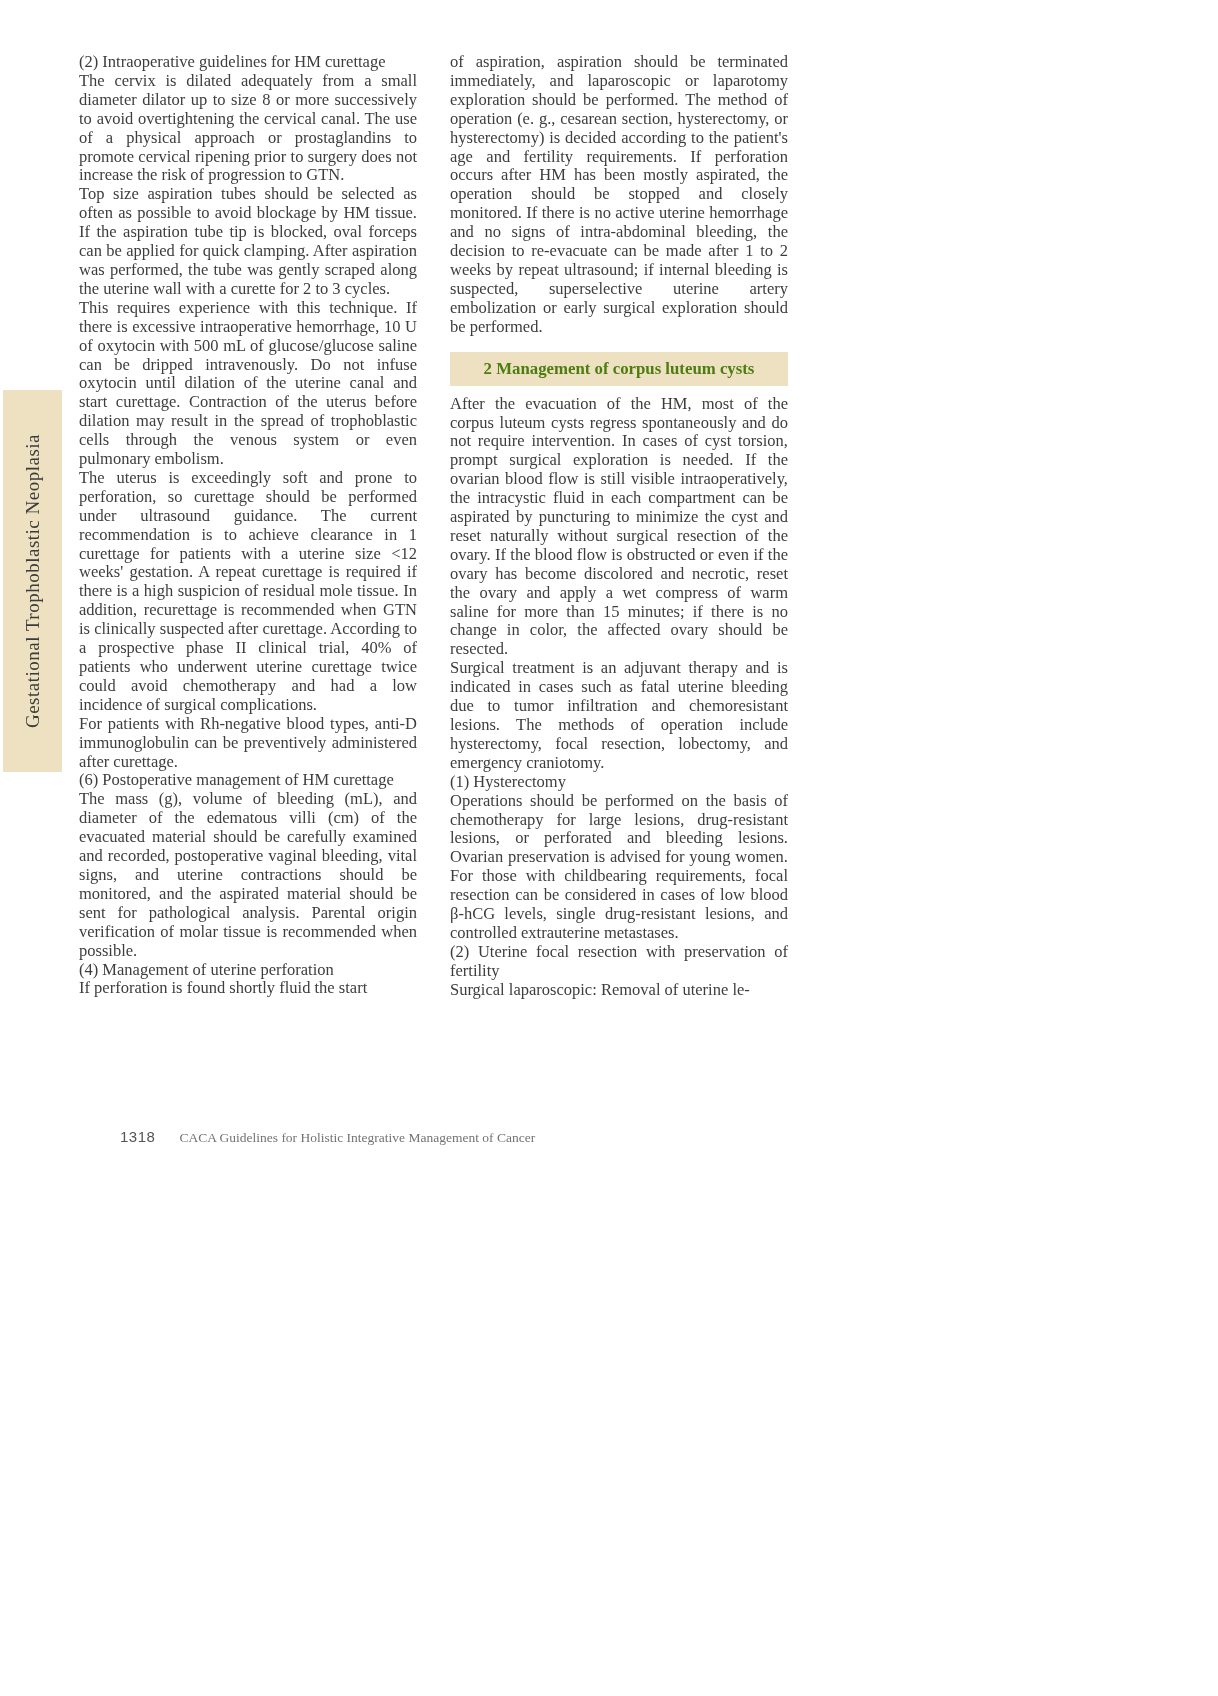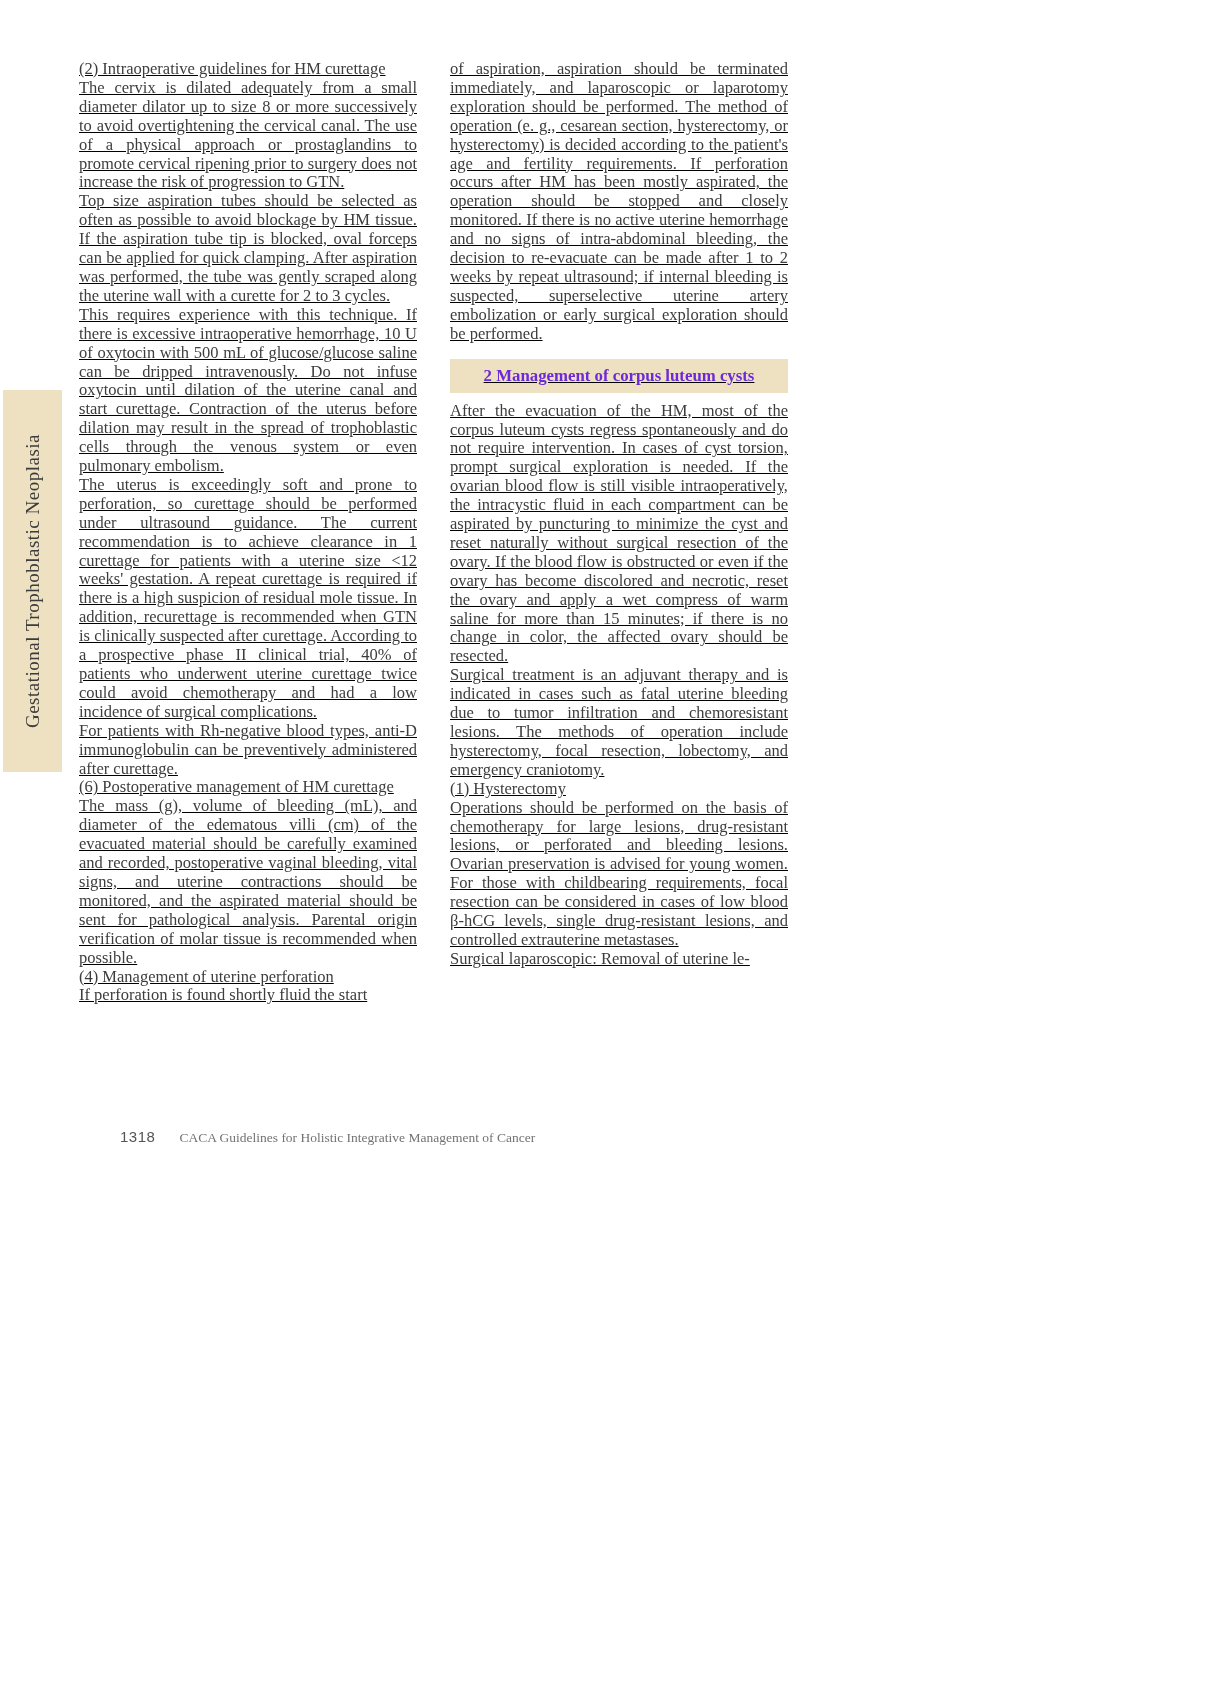--- a/index.html
+++ b/index.html
@@ -27,37 +27,36 @@
     writing-mode: vertical-rl;
     transform: rotate(180deg);
     white-space: nowrap;
     font-size: 19px;
     letter-spacing: 0.5px;
     color: #3b3b3b;
   }
   .content {
     position: absolute;
     left: 79px;
-    top: 60px;
+    top: 53px;
     width: 710px;
     display: flex;
     gap: 33px;
-    text-decoration: underline;
   }
   .column {
     width: 338px;
     color: #3d3d3d;
     font-size: 16.5px;
     line-height: 18.9px;
     text-align: justify;
   }
   .para { margin: 0; }
   .section-heading {
     background: #ede1c2;
-    color: #6d28d9;
+    color: #4d7c0f;
     font-weight: bold;
     font-size: 16.8px;
     line-height: 21px;
     text-align: center;
     padding: 6px 8px 7px 8px;
     margin: 15px 0 9px 0;
   }
   .footer {
     position: absolute;
     left: 76px;
@@ -101,20 +100,21 @@
         <p class="para">(4) Management of uterine perforation</p>
         <p class="para">If perforation is found shortly fluid the start</p>
       </div>
     <div class="column column-right">
         <p class="para">of aspiration, aspiration should be terminated immediately, and laparoscopic or laparotomy exploration should be performed. The method of operation (e. g., cesarean section, hysterectomy, or hysterectomy) is decided according to the patient's age and fertility requirements. If perforation occurs after HM has been mostly aspirated, the operation should be stopped and closely monitored. If there is no active uterine hemorrhage and no signs of intra-abdominal bleeding, the decision to re-evacuate can be made after 1 to 2 weeks by repeat ultrasound; if internal bleeding is suspected, superselective uterine artery embolization or early surgical exploration should be performed.</p>
         <div class="section-heading">2 Management of corpus luteum cysts</div>
         <p class="para">After the evacuation of the HM, most of the corpus luteum cysts regress spontaneously and do not require intervention. In cases of cyst torsion, prompt surgical exploration is needed. If the ovarian blood flow is still visible intraoperatively, the intracystic fluid in each compartment can be aspirated by puncturing to minimize the cyst and reset naturally without surgical resection of the ovary. If the blood flow is obstructed or even if the ovary has become discolored and necrotic, reset the ovary and apply a wet compress of warm saline for more than 15 minutes; if there is no change in color, the affected ovary should be resected.</p>
         <p class="para">Surgical treatment is an adjuvant therapy and is indicated in cases such as fatal uterine bleeding due to tumor infiltration and chemoresistant lesions. The methods of operation include hysterectomy, focal resection, lobectomy, and emergency craniotomy.</p>
         <p class="para">(1) Hysterectomy</p>
         <p class="para">Operations should be performed on the basis of chemotherapy for large lesions, drug-resistant lesions, or perforated and bleeding lesions. Ovarian preservation is advised for young women. For those with childbearing requirements, focal resection can be considered in cases of low blood β-hCG levels, single drug-resistant lesions, and controlled extrauterine metastases.</p>
+        <p class="para">(2) Uterine focal resection with preservation of fertility</p>
         <p class="para">Surgical laparoscopic: Removal of uterine le-</p>
       </div>
   </div>
 
   <div class="footer">
     <span class="page-number">1318</span>
     <span class="footer-title">CACA Guidelines for Holistic Integrative Management of Cancer</span>
   </div>
 
 </div>

